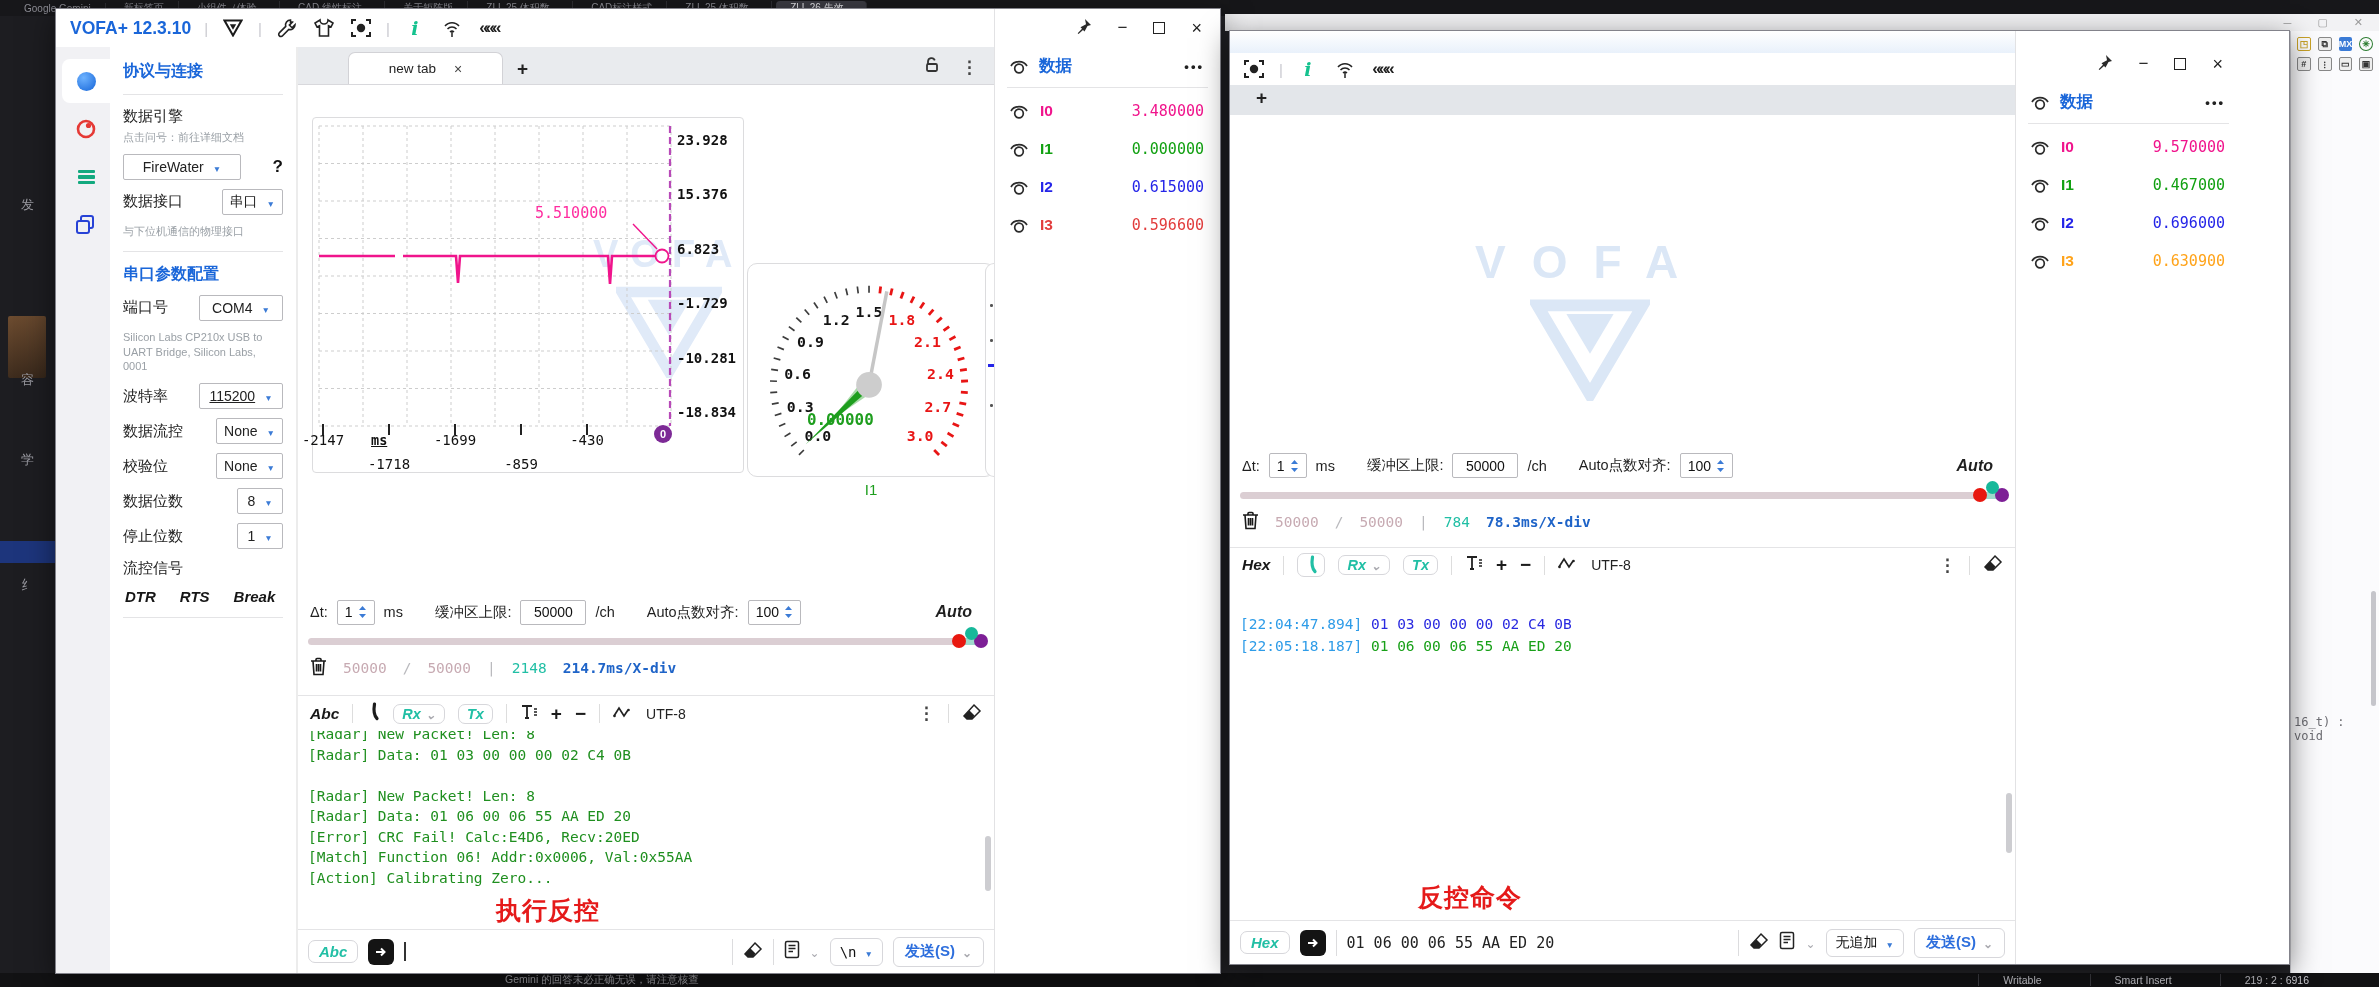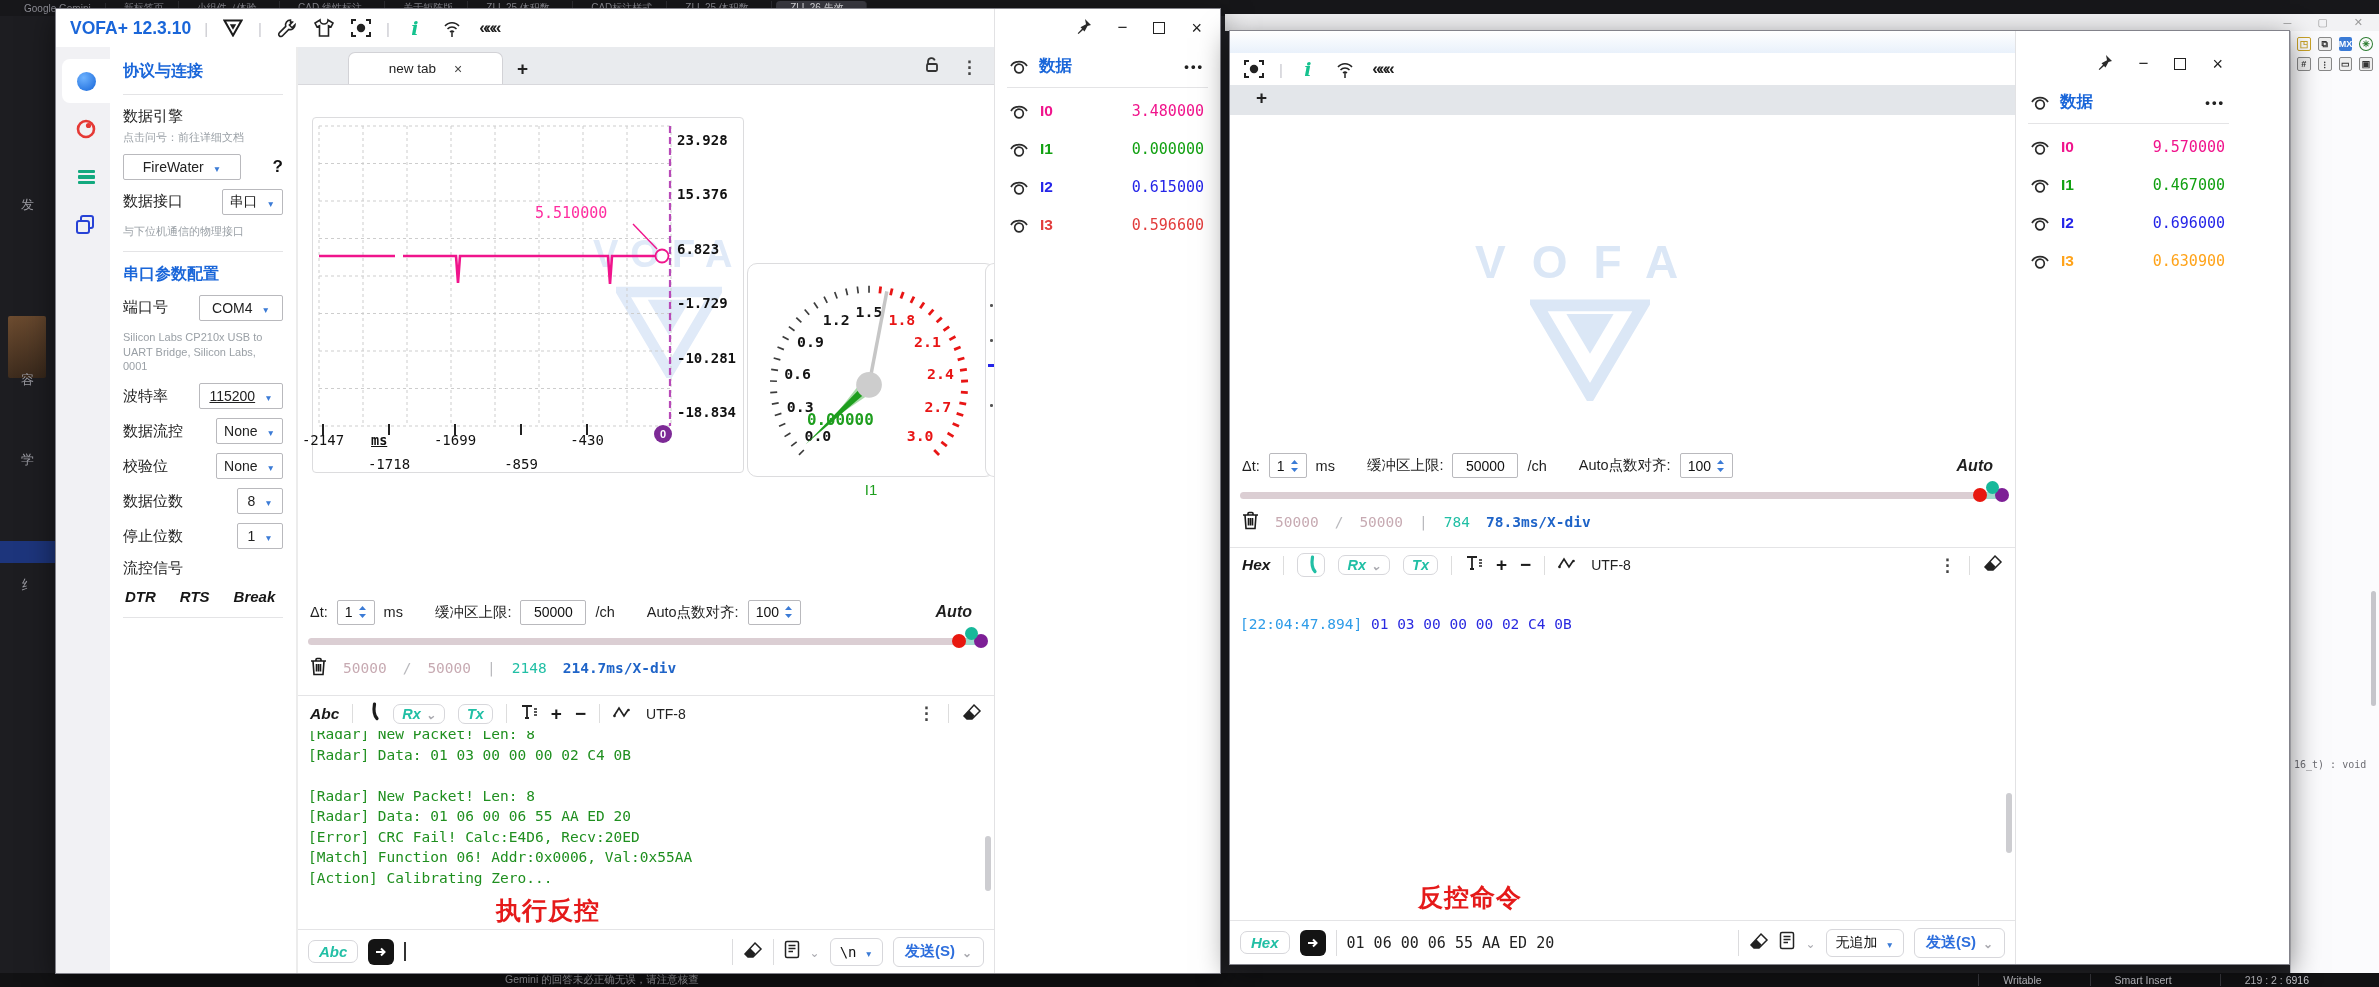--- a/index.html
+++ b/index.html
@@ -21,21 +21,21 @@
   .bg-notice{margin-left:505px;color:#a7a7ad}
   .statusright{margin-left:auto;display:flex;gap:48px;margin-right:70px}
   .stitem{border-left:1px solid #3c3c42;padding-left:24px}
   .bg-right{position:absolute;left:2290px;top:31px;width:89px;height:942px;background:#fbfbfd;border-left:1px solid #c9c9cf}
   .bgr-row{display:flex;gap:7px;align-items:center;padding:6px 6px 0 6px}
   .bgr-ic{width:16px;height:14px;border-radius:2px;font-size:9px;font-weight:700;display:flex;align-items:center;justify-content:center}
   .bgr-mx{background:#3b7bd6;color:#fff}
   .bgr-gold{border:1px solid #c9a227;color:#c9a227}
   .bgr-bug{color:#2e7d32;border:1px solid #2e7d32;border-radius:50%}
   .bgr-dark{color:#333;border:1px solid #888;background:#eee}
-  .bgr-code{position:absolute;left:3px;top:728px;font-size:10px;color:#6d6d73}
+  .bgr-code{position:absolute;left:3px;top:684px;font-size:12px;color:#6d6d73}
   .bgr-scroll{position:absolute;right:3px;top:560px;width:5px;height:115px;background:#c5c5cb;border-radius:3px}
 
   
   .win{position:absolute;background:#fff;border:1px solid #83838b;box-shadow:0 8px 28px rgba(0,0,0,.5);display:flex}
   #win1{left:55px;top:8px;width:1166px;height:966px}
   #win2{left:1229px;top:30px;width:1061px;height:935px}
   .maincol{display:flex;flex-direction:column;min-width:0}
   #w1main{width:940px}
   #w2main{width:785px}
 
@@ -833,20 +833,21 @@
         <span>
           <svg width="20" height="18" viewBox="0 0 20 18">
               <path d="M12 2 L18 8 10 16 H5 L2 13 z" fill="#fff" stroke="#222" stroke-width="1.5"></path>
               <path d="M7.5 7.5 L12.5 12.5 10 16 H5 L2 13 z" fill="#222"></path>
             </svg>
         </span>
       </div>
       <div class="logarea">
         <div id="w2log">
             <div class="logline2"><span class="ts">[22:04:47.894]</span><span style="color: rgb(42, 42, 224);"> 01 03 00 00 00 02 C4 0B</span></div>
+            <div class="logline2"><span class="ts">[22:05:18.187]</span><span style="color: rgb(24, 160, 24);"> 01 06 00 06 55 AA ED 20</span></div>
           </div>
         <div class="logscroll w2log-scroll"></div>
         <div class="annot" style="left:120px;bottom:6px;width:240px">反控命令</div>
       </div>
       <div class="inputrow">
         <span class="modechip">Hex</span>
         <span class="sendicon">
           <svg width="12" height="12" viewBox="0 0 12 12">
               <path d="M1 6 H9 M6 2.5 L9.5 6 L6 9.5" stroke="#fff" stroke-width="2" fill="none"></path>
             </svg>

